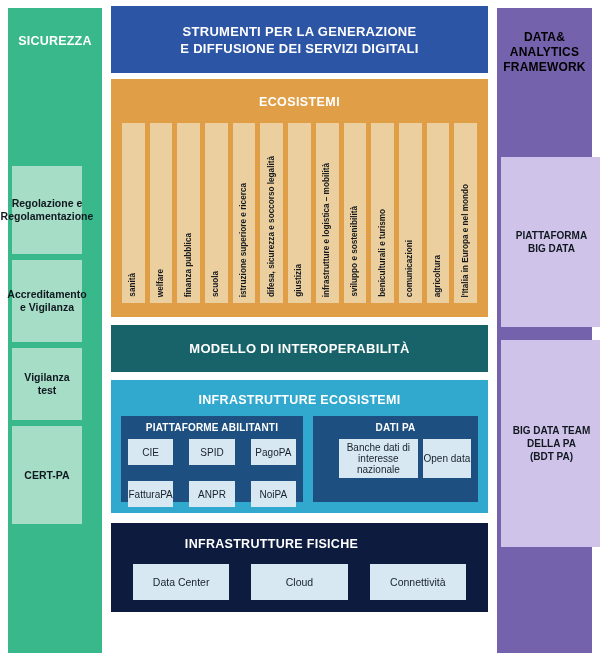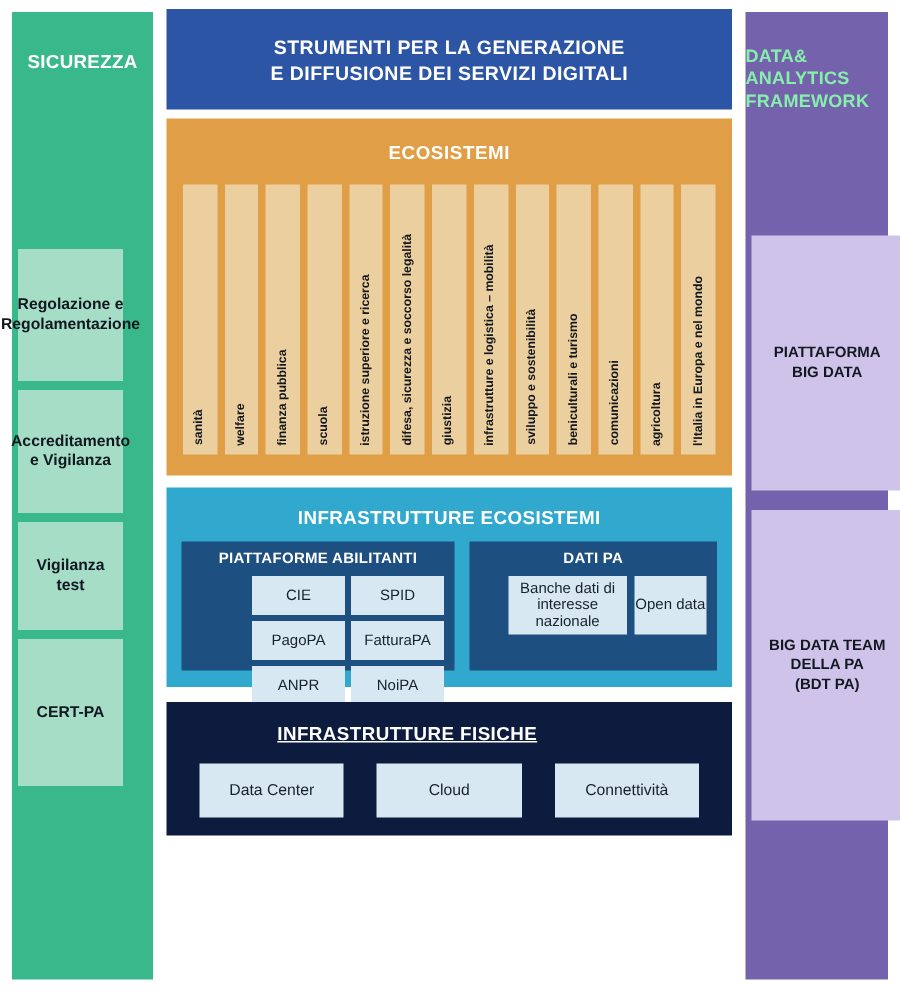--- a/index.html
+++ b/index.html
@@ -103,53 +103,52 @@
   .group-title{
     color:#ffffff;font-weight:bold;font-size:10px;text-align:center;
     letter-spacing:.2px;margin-bottom:6px;
   }
   .tile{
     background:#d7e8f2;color:#17222b;
     display:flex;align-items:center;justify-content:center;
     text-align:center;font-size:10px;line-height:11px;
     box-sizing:border-box;
   }
-  #piatt-grid{display:grid;grid-template-columns:repeat(2,1fr);gap:4px;margin-left:40px;}
+  #piatt-grid{display:grid;grid-template-columns:repeat(3,1fr);gap:16px;}
   #piatt-grid .tile{height:26px;}
   #dati-top{display:flex;gap:5px;}
   #dati-top .tile{height:39px;}
   #tile-banche{flex:1.55;flex-direction:column;line-height:11px;padding:0 2px;margin-left:19px;}
   #tile-open{flex:1;}
   #dati-bottom{margin-top:5px;}
   #dati-bottom .tile{height:21px;width:100%;}
 
   
   #fisiche{
     background:#0d1b3e;margin-top:10px;height:89px;position:relative;
   }
   #fisiche-title{
     position:absolute;left:0;top:14px;width:321px;
     text-align:center;color:#ffffff;font-weight:bold;font-size:12.5px;
     letter-spacing:.3px;
-    text-decoration:underline;
   }
   #fis-tiles{
     position:absolute;left:22px;top:41px;width:333px;height:36px;
     display:flex;gap:22px;
   }
   #fis-tiles .tile{flex:1;height:36px;font-size:10.5px;}
 
   
   #daf-col{
     position:absolute;left:497px;top:8px;width:95px;height:645px;
     background:#7562ac;
   }
   #daf-title{
-    position:absolute;left:0;top:22px;width:95px;text-align:left;
-    color:#86efac;font-weight:bold;font-size:12px;line-height:15px;
+    position:absolute;left:0;top:22px;width:95px;text-align:center;
+    color:#000000;font-weight:bold;font-size:12px;line-height:15px;
     letter-spacing:.2px;
   }
   .daf-item{
     position:absolute;left:4px;width:101px;
     background:#cfc3ea;color:#111820;
     display:flex;align-items:center;justify-content:center;
     text-align:center;font-size:10px;font-weight:bold;line-height:13px;
     padding:0 3px;box-sizing:border-box;
   }
   #daf-item-0{top:149px;height:170px;}
@@ -223,20 +222,23 @@
           </div>
         <div class="eco-col">
             <span>agricoltura</span>
           </div>
         <div class="eco-col">
             <span>l'Italia in Europa e nel mondo</span>
           </div>
       </div>
     </div>
 
+    <div class="band" id="modello">
+      <div class="band-title">MODELLO DI INTEROPERABILITÀ</div>
+    </div>
 
     <div class="band" id="immateriali">
       <div id="immateriali-title">INFRASTRUTTURE ECOSISTEMI</div>
       <div id="imm-groups">
 
         <div class="imm-group" id="group-piattaforme">
           <div class="group-title">PIATTAFORME ABILITANTI</div>
           <div id="piatt-grid">
             <div class="tile">CIE</div>
             <div class="tile">SPID</div>

